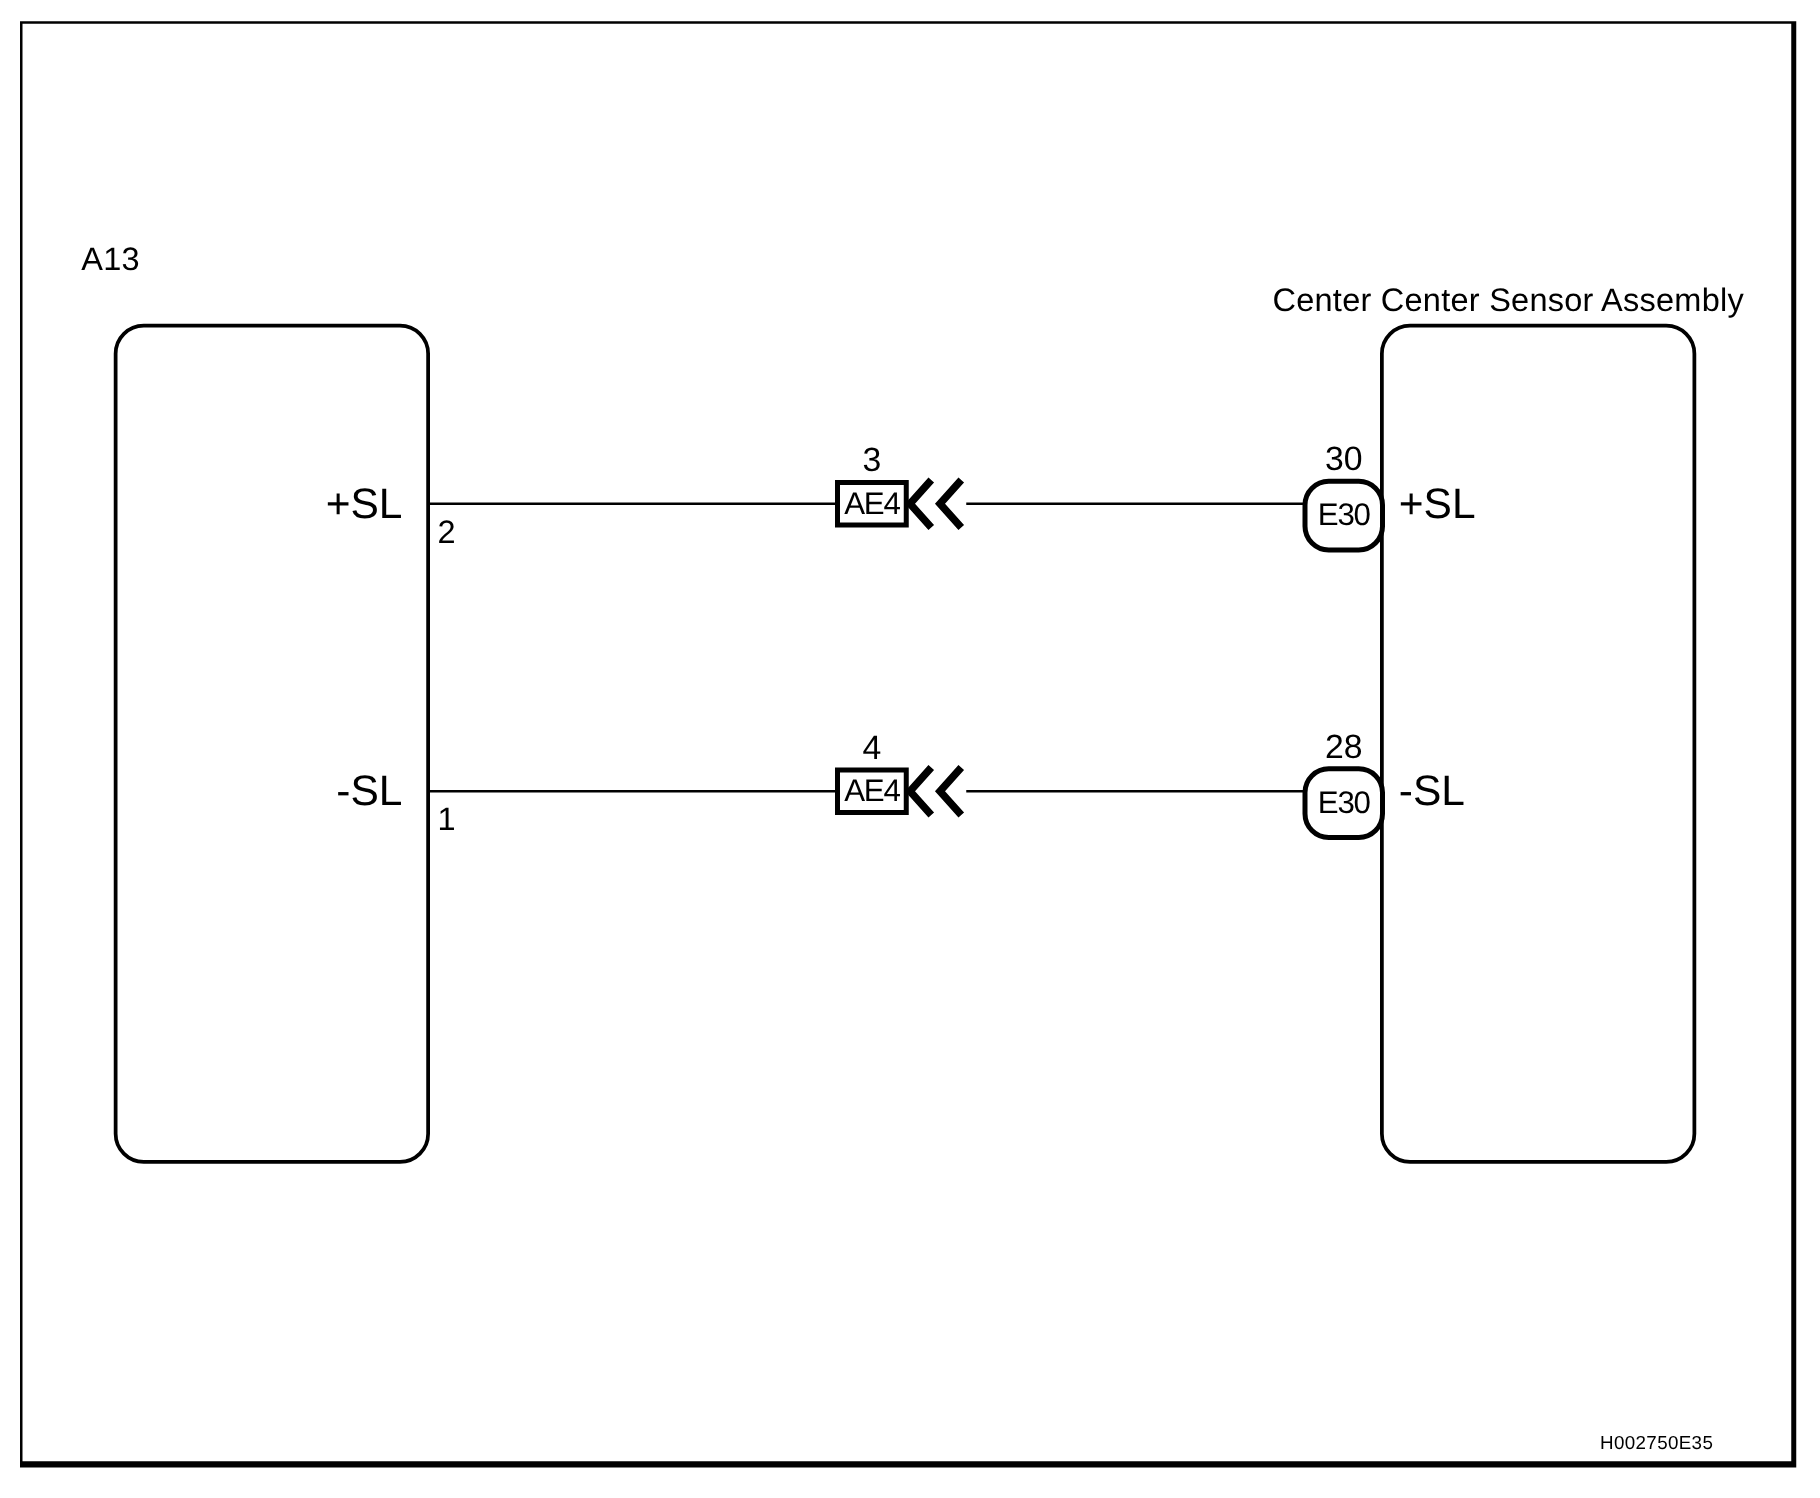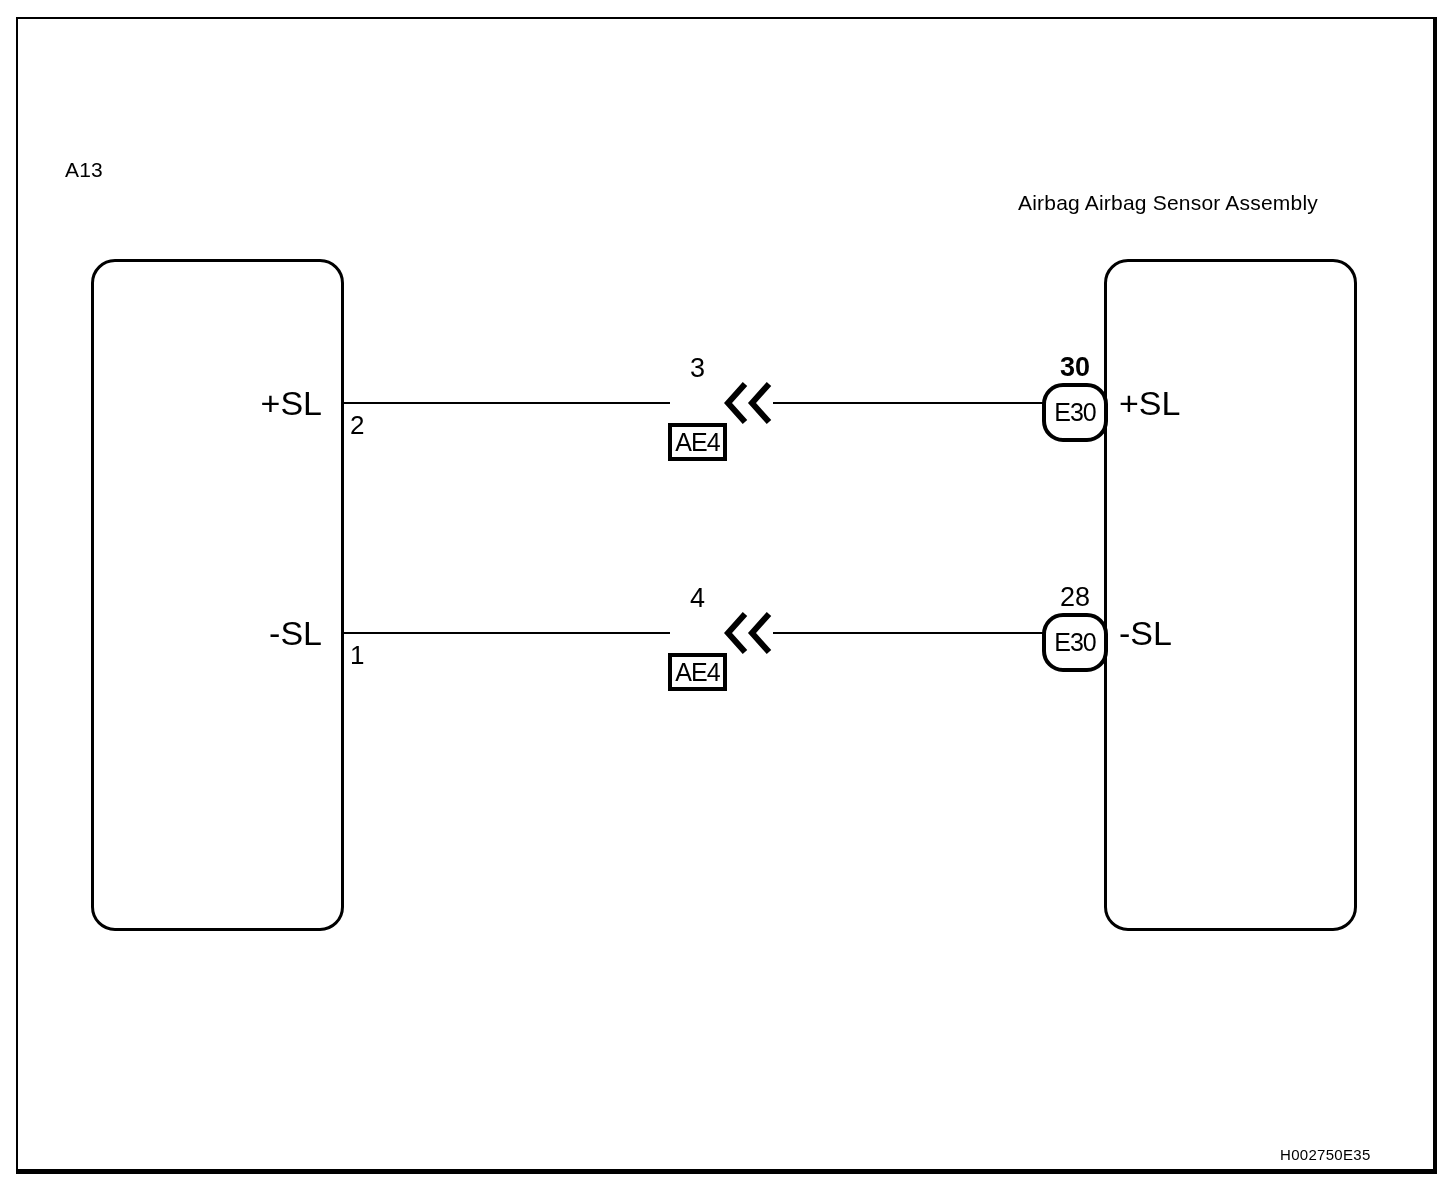--- a/index.html
+++ b/index.html
@@ -22,24 +22,25 @@
   #outer-border {
     left: 16px; top: 17px;
     width: 1421px; height: 1157px;
     border-style: solid;
     border-color: #000000;
     border-width: 2px 4px 5px 2px;
     box-sizing: border-box;
   }
 
   .component-label {
-    font-size: 21px;
+    font-size: 26px;
     line-height: 33px;
     white-space: nowrap;
     letter-spacing: 0.2px;
+    margin-top: 38px;
   }
 
   .component-box {
     border: 3px solid #000000;
     border-radius: 24px;
     box-sizing: border-box;
     background: #ffffff;
   }
 
   .wire {
@@ -68,21 +69,20 @@
   .connector-rect {
     width: 59px; height: 38px;
     border: 4px solid #000000;
     box-sizing: border-box;
     background: #ffffff;
     display: flex;
     align-items: center;
     justify-content: center;
     font-size: 25px;
     letter-spacing: -1px;
-    margin-top: 39px;
   }
 
   .connector-oval {
     width: 66px; height: 59px;
     border: 4px solid #000000;
     border-radius: 21px;
     box-sizing: border-box;
     background: #ffffff;
     display: flex;
     align-items: center;
@@ -104,21 +104,21 @@
 <body>
 
 <div id="page">
 
   <div id="outer-border" class="abs"></div>
 
   <div class="abs component-label" style="left:65px; top:153px;">
     <div>A13</div>
   </div>
 
-  <div class="abs component-label" style="left:1018px; top:186px;">Airbag Airbag Sensor Assembly</div>
+  <div class="abs component-label" style="left:1018px; top:186px;">Center Center Sensor Assembly</div>
 
   <div class="abs component-box" style="left:91px; top:259px; width:253px; height:672px;"></div>
   <div class="abs component-box" style="left:1104px; top:259px; width:253px; height:672px;"></div>
 
   <div class="abs signal-label" style="left:210px; top:390px; width:112px; text-align:right;">+SL</div>
   <div class="abs pin-number" style="left:350px; top:412px;">2</div>
 
   <div class="abs wire" style="left:343px; top:402px; width:327px;"></div>
 
   <div class="abs connector-pin" style="left:668px; top:355px; width:59px;">3</div>
@@ -126,21 +126,21 @@
     <span>AE4</span>
   </div>
 
   <svg class="abs" style="left:724px; top:381px;" width="52" height="44" viewBox="0 0 52 44">
     <path d="M21 3 L4 22 L21 41" fill="none" stroke="#000000" stroke-width="6"></path>
     <path d="M45 3 L28 22 L45 41" fill="none" stroke="#000000" stroke-width="6"></path>
   </svg>
 
   <div class="abs wire" style="left:773px; top:402px; width:270px;"></div>
 
-  <div class="abs connector-pin" style="left:1042px; top:354px; width:66px;font-weight:bold;">30</div>
+  <div class="abs connector-pin" style="left:1042px; top:354px; width:66px;">30</div>
   <div class="abs connector-oval" style="left:1042px; top:383px;">
     <span>E30</span>
   </div>
 
   <div class="abs signal-label" style="left:1119px; top:390px;">+SL</div>
 
   <div class="abs signal-label" style="left:210px; top:620px; width:112px; text-align:right;">-SL</div>
   <div class="abs pin-number" style="left:350px; top:642px;">1</div>
 
   <div class="abs wire" style="left:343px; top:632px; width:327px;"></div>

